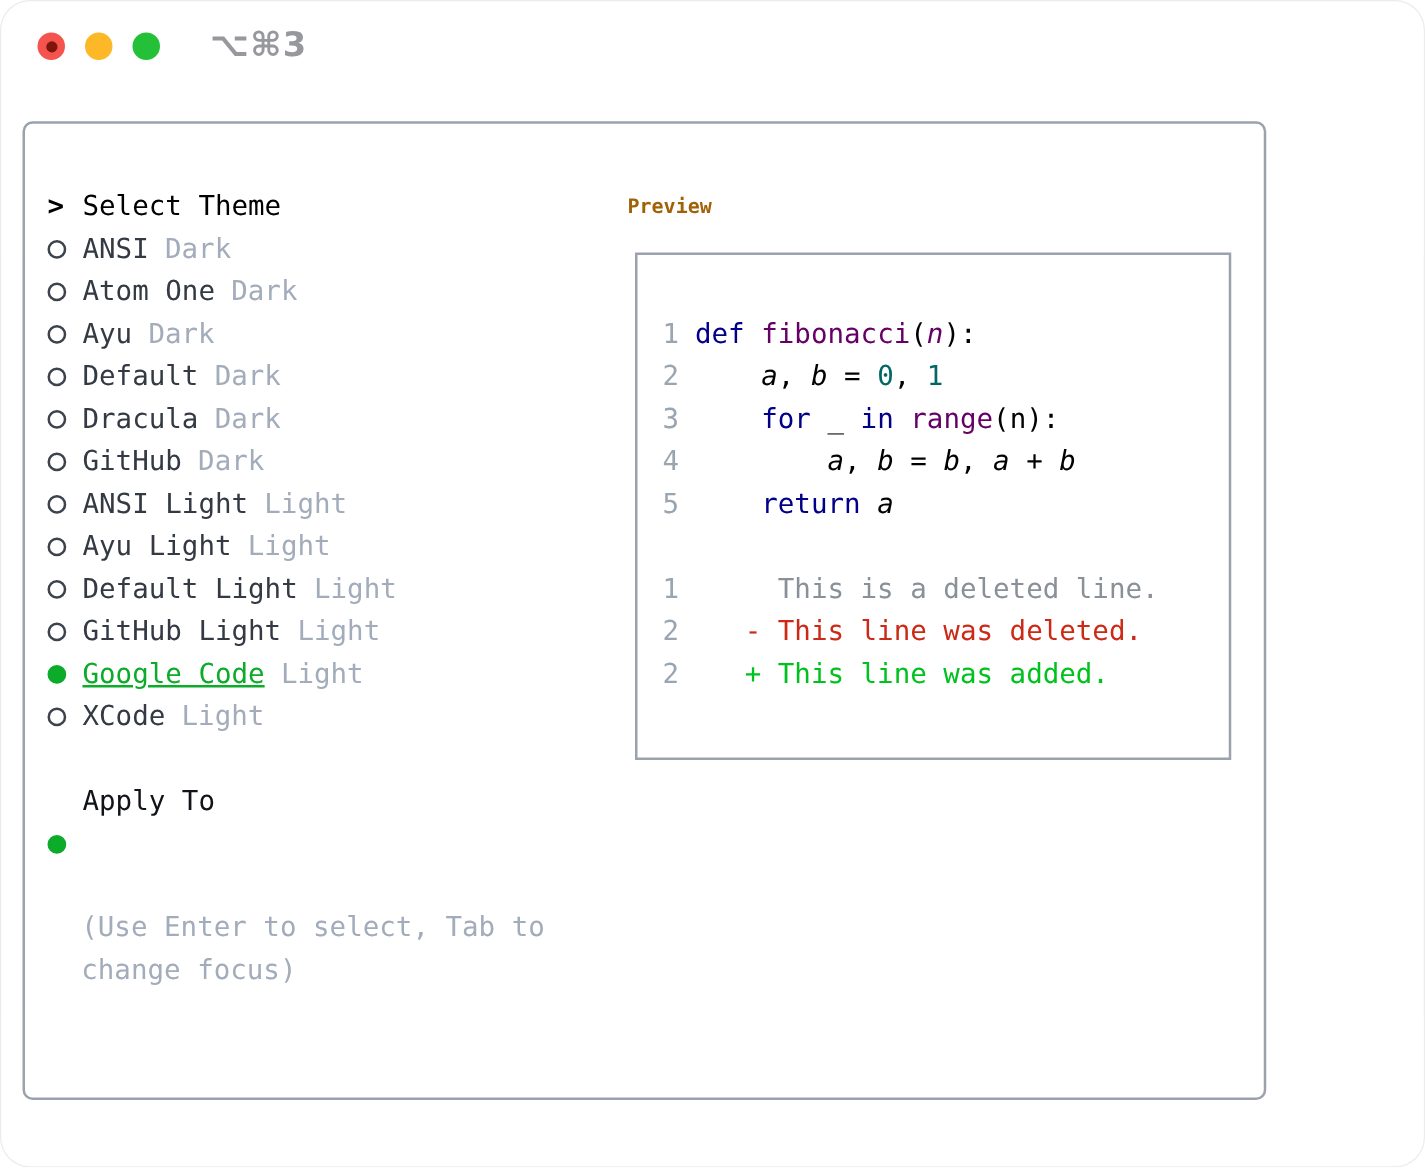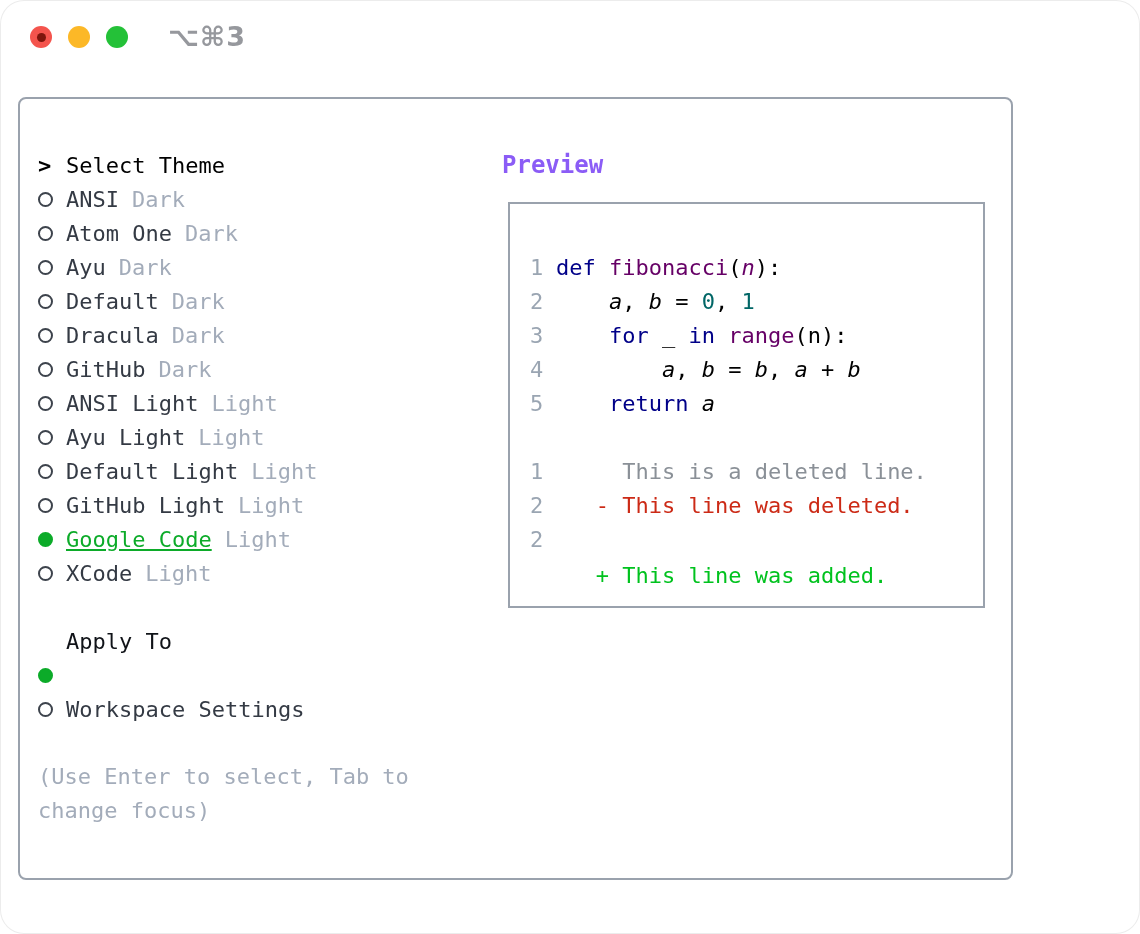--- a/index.html
+++ b/index.html
@@ -38,39 +38,39 @@
   .row{display:flex;align-items:center;height:34px;white-space:pre;}
   .prompt{display:inline-block;width:28px;font-weight:bold;color:#000;}
   .header-label{font-weight:normal;color:#000;}
   .radio{width:15px;height:15px;border-radius:50%;border:2px solid #3d434c;margin-right:13px;flex:0 0 auto;}
   .radio.selected{background:var(--selected-green);border-color:var(--selected-green);}
   .theme-name{color:var(--list-name);}
   .row.selected .theme-name{color:var(--selected-green);text-decoration:underline;}
   .theme-variant{color:var(--muted);margin-left:13px;}
   .apply-header{padding-left:28px;color:#101318;}
   .spacer{height:34px;}
-  .help{width:415px;color:var(--muted);line-height:34px;white-space:normal;}
+  .help{width:415px;color:var(--muted);line-height:34px;white-space:normal;margin-left:27px;}
   
-  .preview-header{position:absolute;left:482px;top:49px;height:34px;line-height:34px;font-size:24px;font-weight:bold;color:#8b5cf6;}
+  .preview-header{position:absolute;left:482px;top:49px;height:34px;line-height:34px;font-size:16px;font-weight:bold;color:#a16207;}
   .preview-box{
     position:absolute;left:488px;top:103px;width:477px;height:406px;
     border:2px solid var(--border);background:#fff;overflow:hidden;
   }
   .code-area{padding:47px 0 0 20px;font-size:22px;}
   .code-line{display:flex;height:34px;line-height:34px;white-space:pre;}
   .ln{display:inline-block;width:26px;color:var(--linenum);flex:0 0 auto;}
   .seg-kw{color:var(--kw);}
   .seg-title{color:var(--title);}
   .seg-num{color:var(--numlit);}
   .seg-param{color:var(--param);font-style:italic;}
   .seg-var{font-style:italic;color:#000;}
   .seg-plain{color:#000;}
   .diff-context{color:var(--context-gray);}
   .diff-deleted{color:var(--deleted-red);}
-  .diff-added{color:var(--added-green);margin-top:36px;}
+  .diff-added{color:var(--added-green);}
 </style>
 </head>
 <body>
 
 <div class="window">
 
   <div class="titlebar">
     <div class="dot red">
         <span class="dot-inner"></span>
       </div>
@@ -154,25 +154,20 @@
 
       <div class="row apply-header">
         <span>Apply To</span>
       </div>
 
       <div id="apply-list">
           <div class="row selected">
     <span class="radio selected"></span>
     
   </div>
-          <div class="row">
-    <span class="radio"></span>
-    <span class="theme-name">Workspace Settings</span>
-    
-  </div>
         </div>
 
       <div class="spacer"></div>
 
       <div class="help">(Use Enter to select, Tab to change focus)</div>
     </div>
 
     <div class="preview-header">Preview</div>
 
     <div class="preview-box">

